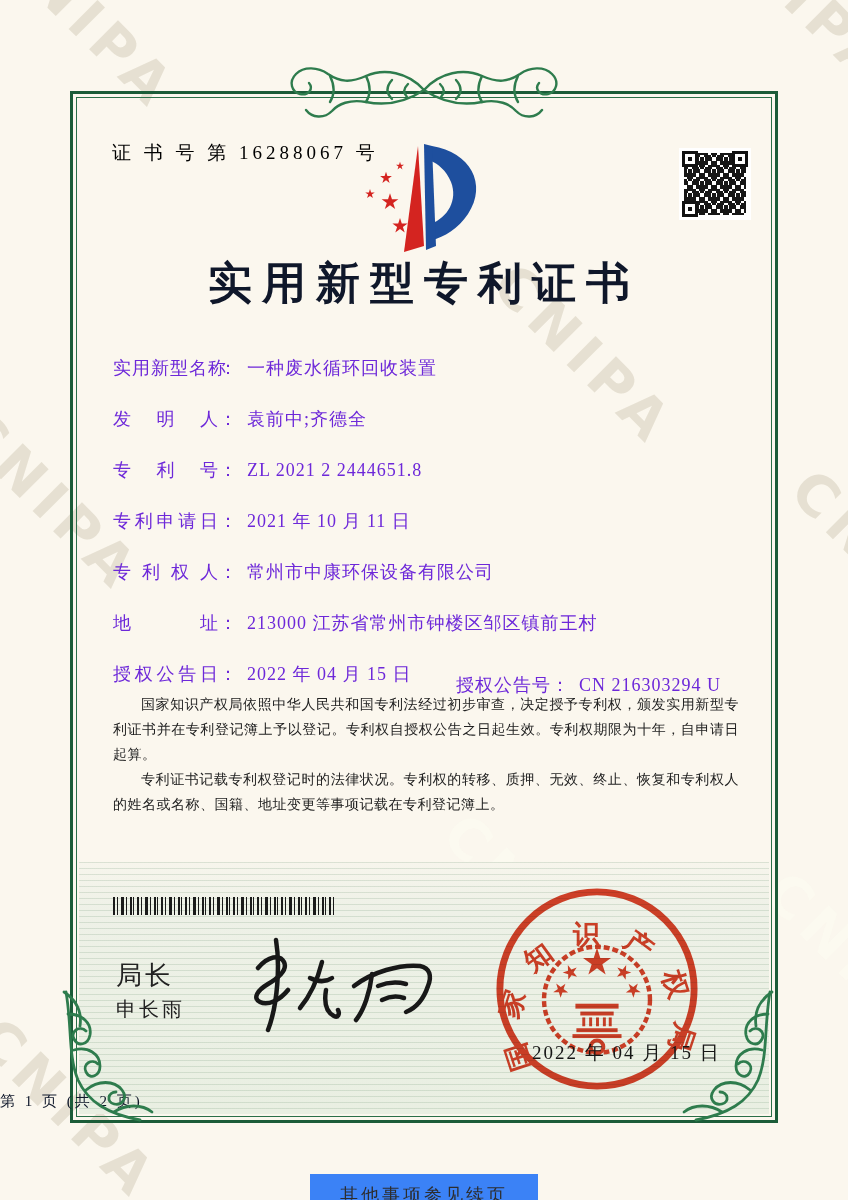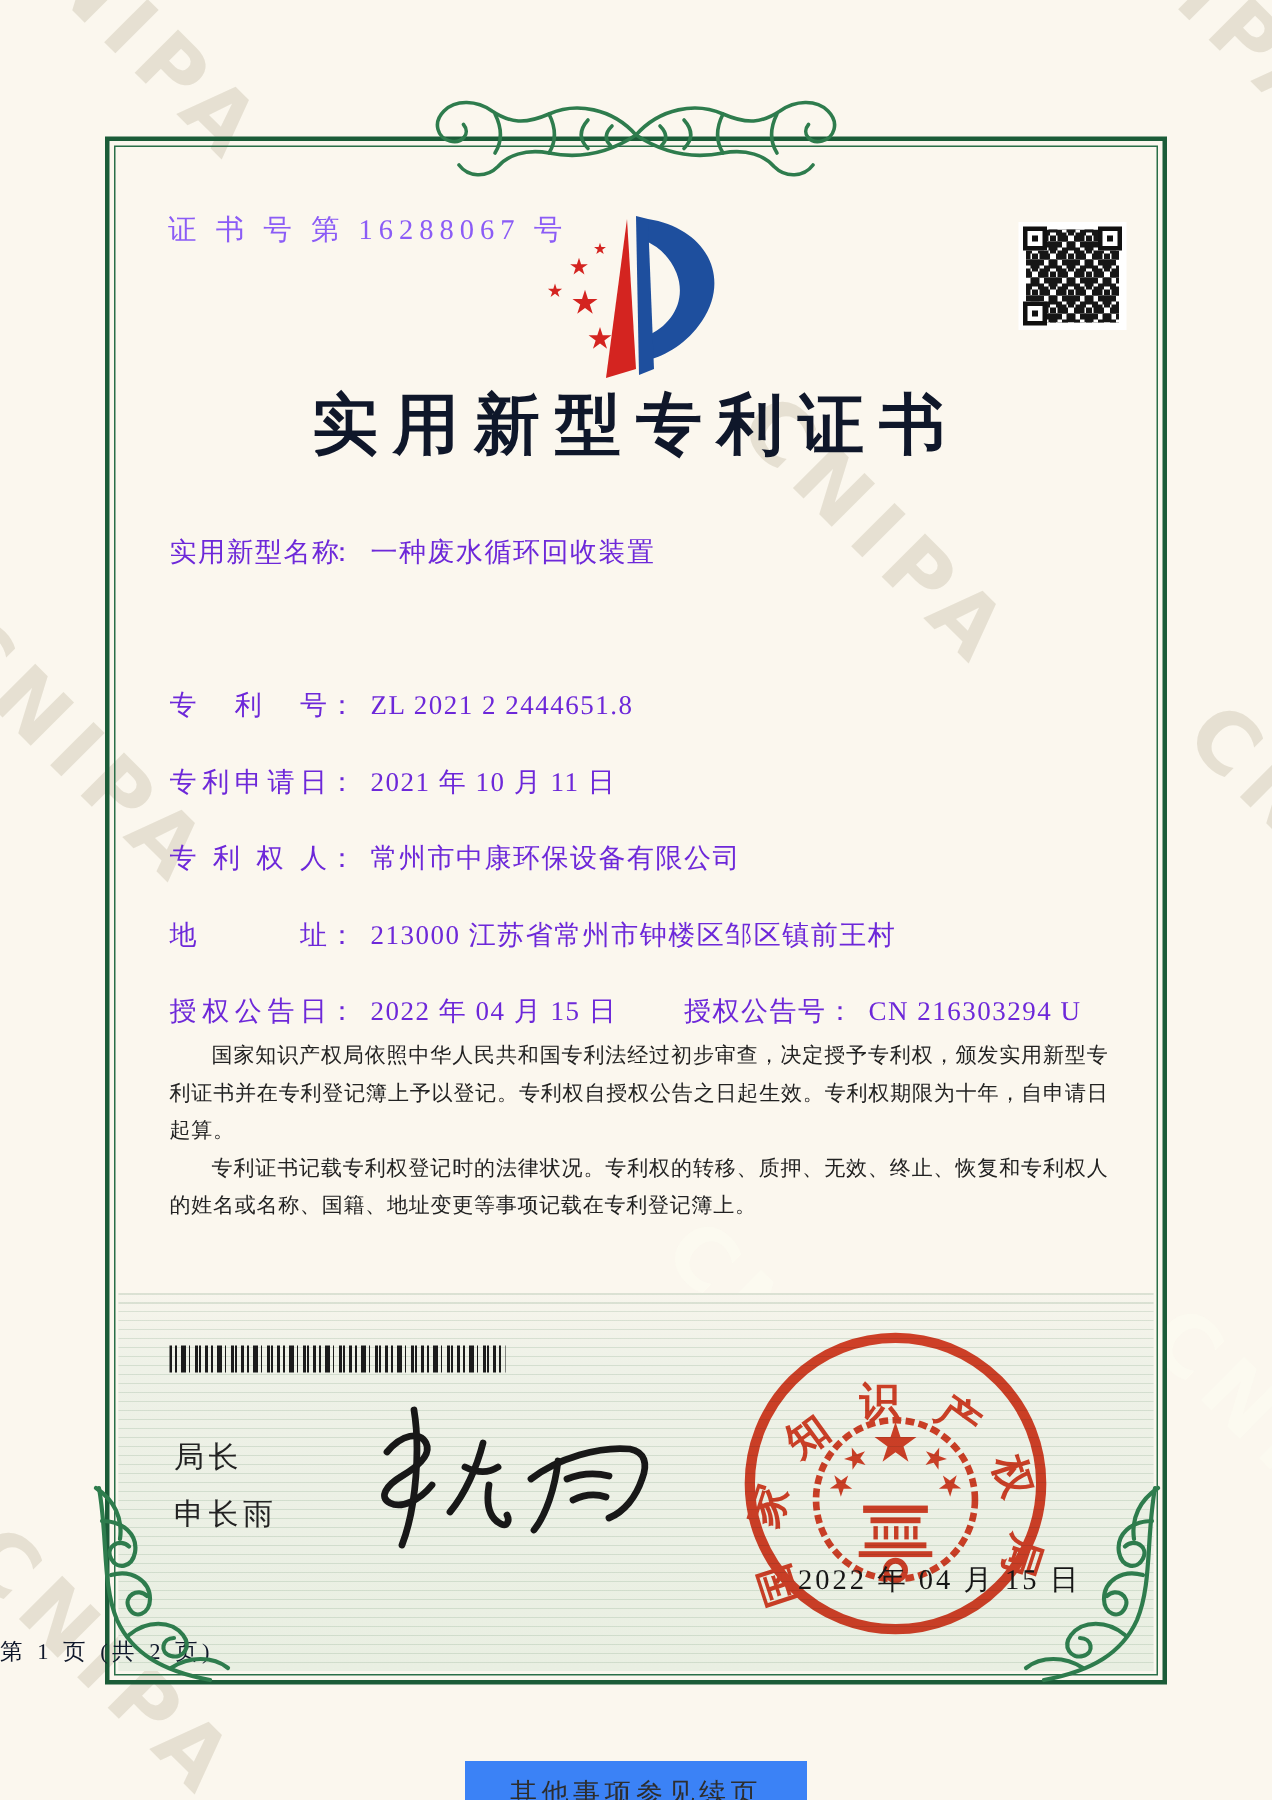--- a/index.html
+++ b/index.html
@@ -18,52 +18,52 @@
         background-color:#edf1e7;
         background-image:
           repeating-linear-gradient(180deg, rgba(106,146,112,.20) 0 1px, rgba(0,0,0,0) 1px 6px),
           linear-gradient(180deg,#f7f5ec 0,#eef1e7 48px,#e9efe2 100%);}
   
   .ornament{position:absolute;z-index:4;pointer-events:none;}
   #orn-top{left:274px;top:56px;}
   #orn-bl{left:56px;top:990px;}
   #orn-br{left:662px;top:990px;transform:scaleX(-1);}
   
-  .cert-no{position:absolute;left:112px;top:140px;z-index:3;font-size:19px;letter-spacing:4px;color:#8b5cf6;}
+  .cert-no{position:absolute;left:112px;top:140px;z-index:3;font-size:19px;letter-spacing:4px;color:#000000;}
   .logo{position:absolute;left:352px;top:140px;z-index:3;}
   .qr{position:absolute;left:679px;top:148px;width:68px;height:68px;z-index:3;background:#fff;padding:2px;}
   .qr-mods{position:absolute;inset:5px;
       background:
         repeating-conic-gradient(#161616 0% 25%, rgba(0,0,0,0) 0% 50%) 0 0/8px 8px,
         repeating-conic-gradient(#161616 0% 25%, #fff 0% 50%) 3px 2px/12px 12px;}
   .qr-finder{position:absolute;width:16px;height:16px;background:#fff;border:3px solid #111;box-sizing:border-box;}
   .qr-finder::after{content:"";position:absolute;left:3px;top:3px;width:4px;height:4px;background:#111;}
   .qr-f1{left:3px;top:3px}.qr-f2{right:3px;top:3px}.qr-f3{left:3px;bottom:3px}
   .title{position:absolute;left:0;right:0;top:254px;z-index:3;text-align:center;
          font-size:44px;font-weight:700;letter-spacing:10px;color:#0f172a;}
   
   .field{position:absolute;left:113px;z-index:3;font-size:18px;letter-spacing:1px;color:#6d28d9;white-space:nowrap;}
   .field .lbl{display:inline-block;width:106px;text-align:justify;text-align-last:justify;vertical-align:bottom;}
   .field .sep{display:inline-block;margin-right:9px;}
-  .field.right-col{left:456px;}
+  .field.right-col{left:456px;margin-top:11px;}
   
   .notice{position:absolute;left:113px;top:692px;width:626px;z-index:3;font-size:14px;
           line-height:25px;letter-spacing:.5px;text-align:justify;color:#222;}
   .notice p{margin:0;text-indent:2em;}
   
   .barcode{position:absolute;left:113px;top:897px;width:224px;height:18px;z-index:3;
       background:repeating-linear-gradient(90deg,
         #1b1b1b 0 2px, rgba(0,0,0,0) 2px 4px,
         #1b1b1b 4px 5px, rgba(0,0,0,0) 5px 8px,
         #1b1b1b 8px 11px, rgba(0,0,0,0) 11px 13px,
         #1b1b1b 13px 14px, rgba(0,0,0,0) 14px 17px,
         #1b1b1b 17px 19px, rgba(0,0,0,0) 19px 20px,
         #1b1b1b 20px 21px, rgba(0,0,0,0) 21px 24px);}
   .officer-title{position:absolute;left:116px;top:958px;z-index:3;font-family:"DejaVu Sans",sans-serif;
-                 font-size:20px;letter-spacing:3px;color:#222;}
+                 font-size:26px;letter-spacing:3px;color:#222;}
   .officer-name{position:absolute;left:116px;top:996px;z-index:3;font-family:"DejaVu Sans",sans-serif;
                 font-size:20px;letter-spacing:3px;color:#222;}
   .signature{position:absolute;left:214px;top:934px;z-index:4;}
   .seal{position:absolute;left:494px;top:886px;z-index:3;mix-blend-mode:multiply;opacity:.95;}
   .seal-date{position:absolute;left:532px;top:1040px;z-index:5;font-size:19px;letter-spacing:2px;color:#161616;}
   .page-no{position:absolute;left:0;right:0;top:1092px;z-index:3;text-align:left;
            font-size:15px;letter-spacing:3px;color:#0f172a;}
   .cont-note{position:absolute;left:50%;top:1174px;transform:translateX(-50%);z-index:3;
              background:#3b82f6;padding:9px 30px;font-size:18px;letter-spacing:3px;color:#2d2d2d;}
 </style>
@@ -142,20 +142,23 @@
     <div class="qr-mods"></div>
     <div class="qr-finder qr-f1"></div>
     <div class="qr-finder qr-f2"></div>
     <div class="qr-finder qr-f3"></div>
   </div>
 
   <div class="title">实用新型专利证书</div>
 
   <div class="field" style="top:356px">
     <span class="lbl">实用新型名称</span><span class="sep">：</span><span>一种废水循环回收装置</span>
+  </div>
+  <div class="field" style="top:407px">
+    <span class="lbl">发明人</span><span class="sep">：</span><span>袁前中;齐德全</span>
   </div>
   <div class="field" style="top:458px">
     <span class="lbl">专利号</span><span class="sep">：</span><span>ZL 2021 2 2444651.8</span>
   </div>
   <div class="field" style="top:509px">
     <span class="lbl">专利申请日</span><span class="sep">：</span><span>2021 年 10 月 11 日</span>
   </div>
   <div class="field" style="top:560px">
     <span class="lbl">专利权人</span><span class="sep">：</span><span>常州市中康环保设备有限公司</span>
   </div>

